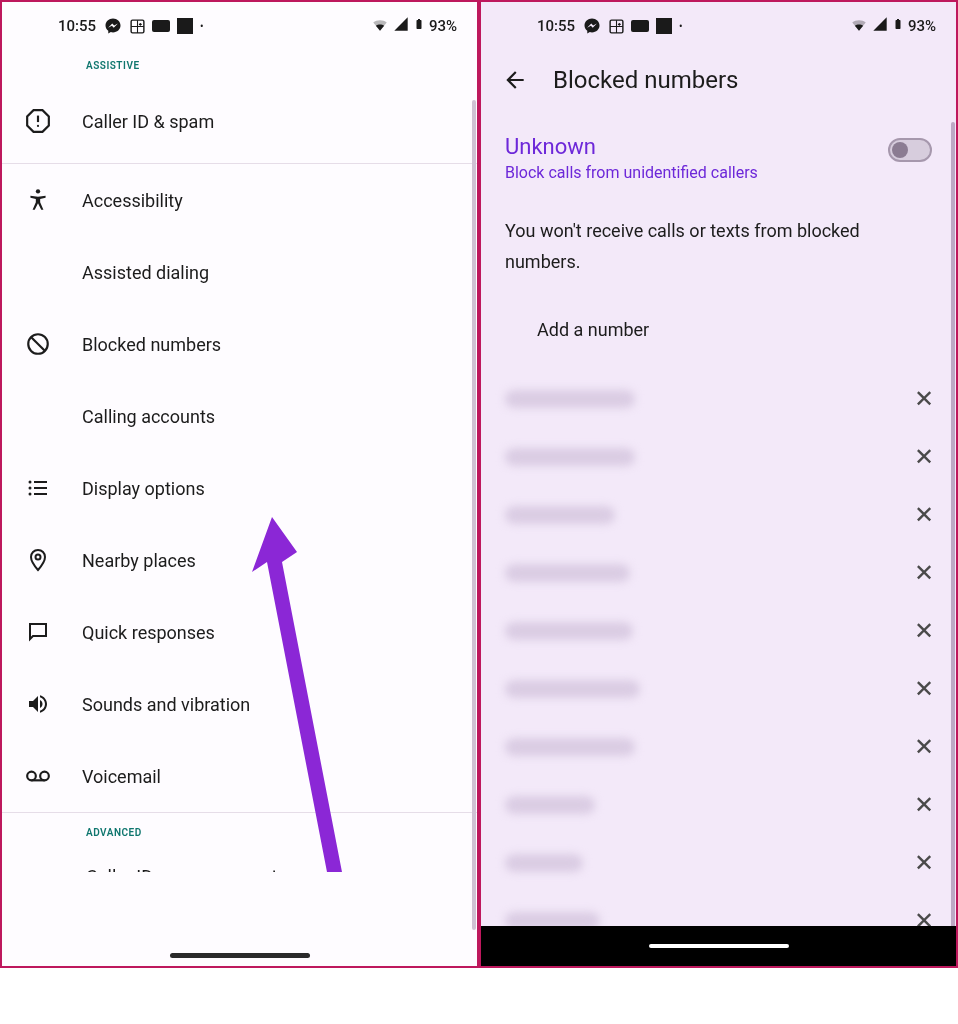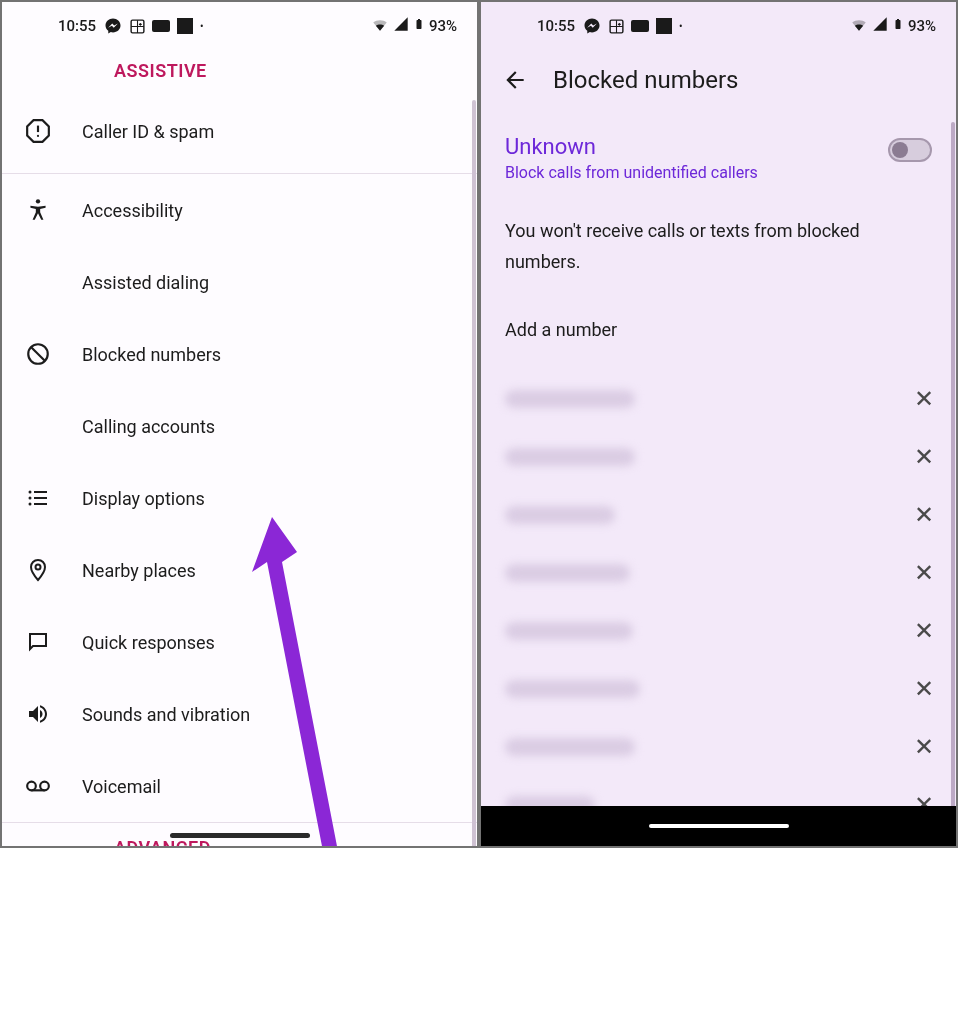--- a/index.html
+++ b/index.html
@@ -5,22 +5,22 @@
   * { box-sizing: border-box; margin: 0; padding: 0; }
   body {
     font-family: -apple-system, BlinkMacSystemFont, "Segoe UI", Roboto, sans-serif;
     background: #fff;
     width: 958px;
     height: 1024px;
     display: flex;
   }
   .phone {
     width: 479px;
-    height: 848px;
-    border: 2px solid #737373;
+    height: 968px;
+    border: 2px solid #be185d;
     position: relative;
     overflow: hidden;
   }
   .phone-left { background: #fefcff; }
   .phone-right { background: #f3e9f9; }
 
   
   .status-bar {
     display: flex;
     justify-content: space-between;
@@ -44,25 +44,25 @@
     padding: 20px 20px 30px 20px;
     gap: 24px;
   }
   .phone-right .header { padding: 20px 20px 30px 20px; }
   .back-btn { width: 28px; height: 28px; cursor: pointer; display: flex; align-items: center; justify-content: center; }
   .header-title { font-size: 30px; font-weight: 400; color: #1c1c1c; }
   .phone-right .header-title { font-size: 24px; }
 
   
   .section-header {
-    font-size: 18px;
+    font-size: 10px;
     font-weight: 600;
     letter-spacing: 0.5px;
-    color: #be185d;
-    padding: 14px 20px 14px 112px;
+    color: #0f766e;
+    padding: 14px 20px 14px 84px;
   }
 
   
   .settings-row {
     display: flex;
     align-items: center;
     padding: 20px 16px 20px 20px;
     gap: 28px;
     cursor: pointer;
     min-height: 64px;
@@ -158,20 +158,21 @@
     color: #1c1c1c;
     line-height: 1.7;
     padding: 16px 24px 24px 24px;
   }
 
   .add-number {
     font-size: 18px;
     color: #1c1c1c;
     padding: 18px 24px 20px 24px;
     cursor: pointer;
+    margin-left: 32px;
   }
 
   .blocked-list { padding: 10px 12px 0 24px; }
   .blocked-row {
     display: flex;
     justify-content: space-between;
     align-items: center;
     height: 58px;
   }
   .blurred-number {

